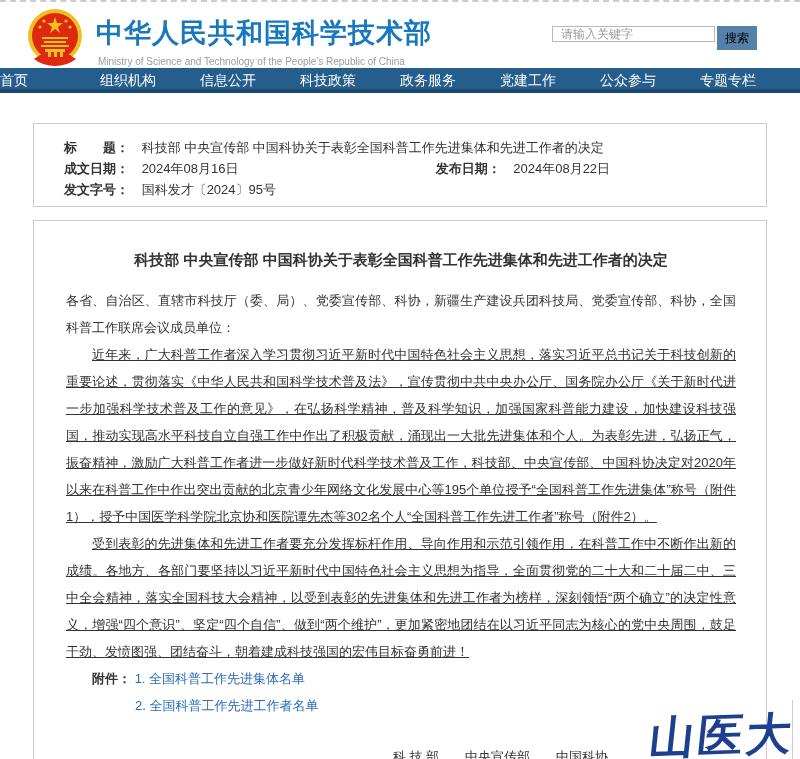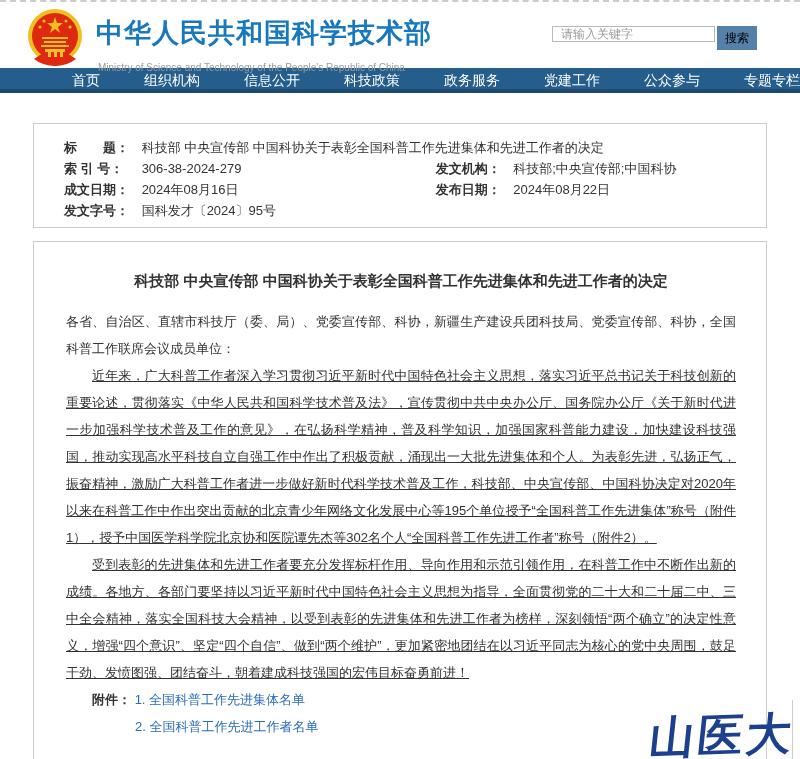--- a/index.html
+++ b/index.html
@@ -5,31 +5,31 @@
   * { box-sizing: border-box; margin: 0; padding: 0; }
   html, body { width: 800px; height: 759px; overflow: hidden; background: #fff; }
   body { font-family: "Liberation Sans", "DejaVu Sans", sans-serif; color: #333; position: relative; }
   .page { width: 800px; height: 759px; position: relative; border-top: 2px dashed #ccc; background: #fff; }
 
   
   .site-header { position: relative; height: 66px; background: #fff; }
   .emblem { position: absolute; left: 24px; top: 5px; width: 62px; height: 60px; }
   .site-title { position: absolute; left: 96px; top: 13px; font-size: 27px; font-weight: bold;
                 color: #1878be; letter-spacing: 1px; white-space: nowrap; }
-  .site-subtitle { position: absolute; left: 98px; top: 60px; font-size: 10px; color: #9b9b9b; white-space: nowrap; }
+  .site-subtitle { position: absolute; left: 98px; top: 54px; font-size: 10px; color: #9b9b9b; white-space: nowrap; }
   .search-area { position: absolute; right: 43px; top: 24px; display: flex; }
   .search-input { width: 163px; height: 16px; border: 1px solid #b9b9b9; padding: 0 8px;
                   font-size: 12px; color: #333; outline: none; }
   .search-input::placeholder { color: #9b9b9b; }
   .search-btn { width: 40px; height: 24px; background: #5580aa; color: #000000; border: none;
                 font-size: 12px; cursor: pointer; margin-left: 2px; }
 
   
   .main-nav { display: flex; height: 25px; background: #255e8c; border-bottom: 4px solid #1d4a6e; }
-  .nav-item { flex: 1; text-align: right; color: #fff; font-size: 14px; line-height: 25px;
+  .nav-item { flex: 1; text-align: left; color: #fff; font-size: 14px; line-height: 25px;
               cursor: pointer; white-space: nowrap; }
 
   
   .meta-box { margin: 30px 33px 0 33px; border: 1px solid #ccc; padding: 13px 10px 6px 30px;
               font-size: 13px; line-height: 21px; background: #fff; }
   .meta-row { white-space: nowrap; }
   .meta-label { display: inline-block; min-width: 74px; font-weight: bold; color: #333; }
   .meta-value { color: #333; }
   .meta-col-left { display: inline-block; width: 368px; }
 
@@ -99,28 +99,20 @@
     <div class="nav-item">专题专栏</div>
   </nav>
 
   <section class="meta-box">
     <div class="meta-row">
       <span class="meta-label">标　　题：</span>
       <span class="meta-value">科技部 中央宣传部 中国科协关于表彰全国科普工作先进集体和先进工作者的决定</span>
     </div>
     <div class="meta-row">
       <span class="meta-col-left">
-        <span class="meta-label">索 引 号：</span>
-        <span class="meta-value">306-38-2024-279</span>
-      </span>
-      <span class="meta-label">发文机构：</span>
-      <span class="meta-value">科技部;中央宣传部;中国科协</span>
-    </div>
-    <div class="meta-row">
-      <span class="meta-col-left">
         <span class="meta-label">成文日期：</span>
         <span class="meta-value">2024年08月16日</span>
       </span>
       <span class="meta-label">发布日期：</span>
       <span class="meta-value">2024年08月22日</span>
     </div>
     <div class="meta-row">
       <span class="meta-label">发文字号：</span>
       <span class="meta-value">国科发才〔2024〕95号</span>
     </div>

